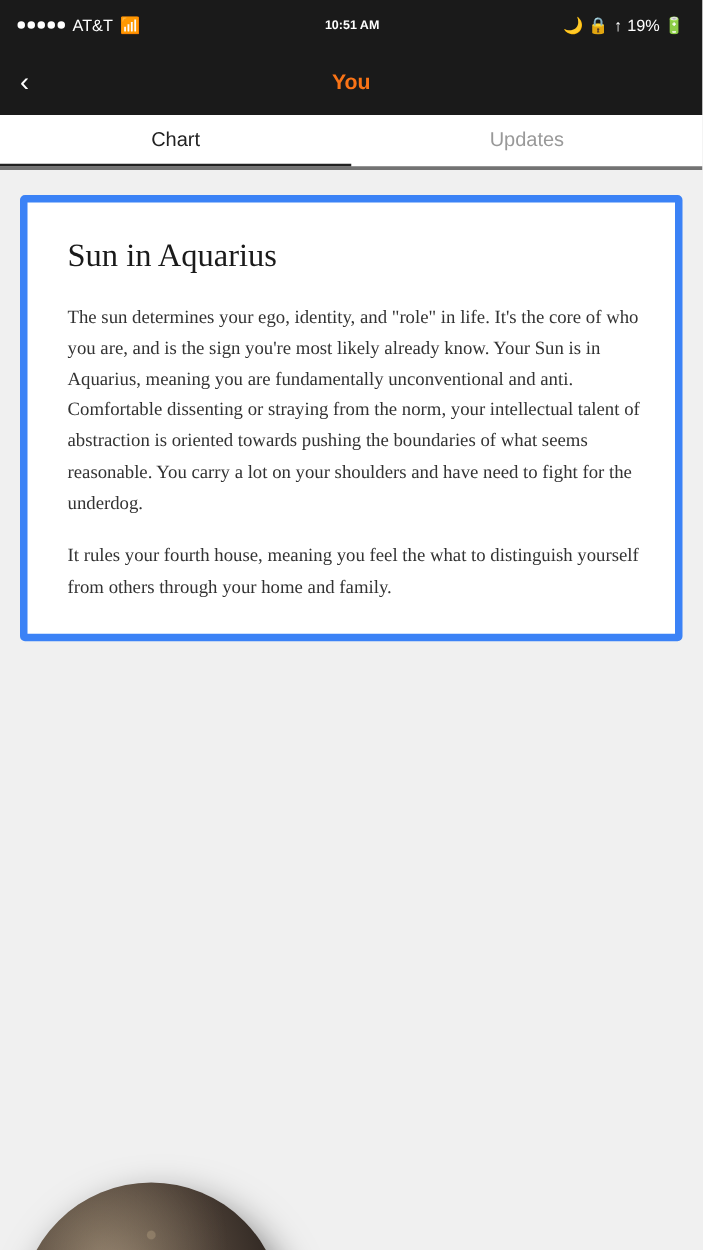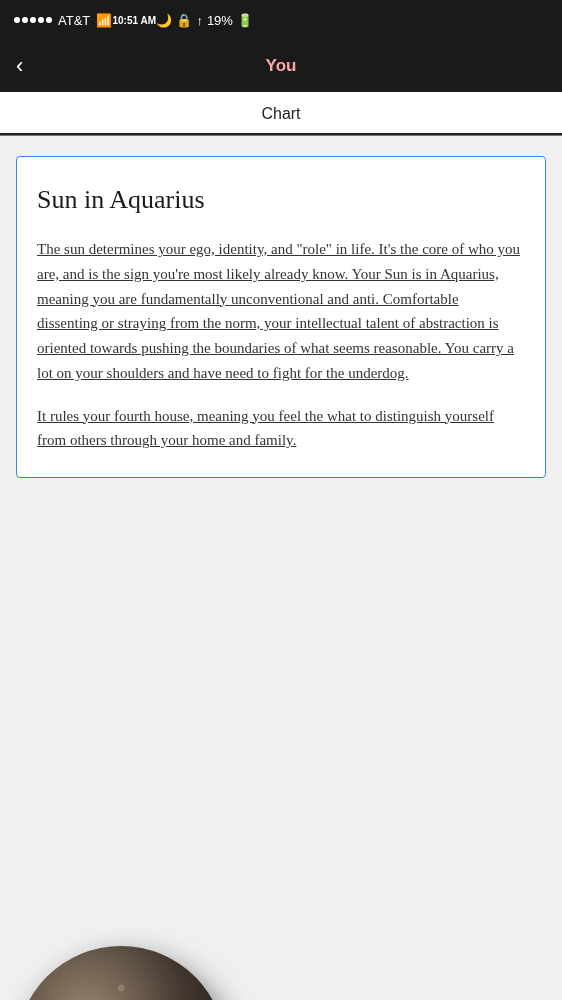--- a/index.html
+++ b/index.html
@@ -13,21 +13,21 @@
       overflow-x: hidden;
     }
 
     
     .status-bar {
       background: #1a1a1a;
       color: #fff;
       height: 40px;
       display: flex;
       align-items: center;
-      justify-content: flex-start;
+      justify-content: space-between;
       padding: 0 14px;
       font-size: 13px;
       font-weight: 500;
     }
     .status-left { display: flex; align-items: center; gap: 6px; }
     .status-center { font-weight: 600; font-size: 10px; }
     .status-right { display: flex; align-items: center; gap: 4px; font-size: 13px; }
     .signal-dots { display: flex; gap: 2px; }
     .dot { width: 6px; height: 6px; border-radius: 50%; background: #fff; opacity: 0.4; }
     .dot.active { opacity: 1; }
@@ -48,29 +48,29 @@
       font-weight: 300;
       cursor: pointer;
       width: 30px;
     }
     .nav-title {
       position: absolute;
       left: 50%;
       transform: translateX(-50%);
       font-size: 17px;
       font-weight: 600;
-      color: #fca5a5;
+      color: #f97316;
     }
 
     
     .tabs {
       background: #fff;
       display: flex;
       height: 44px;
-      border-bottom: 1px solid #737373;
+      border-bottom: 3px solid #737373;
     }
     .tab {
       flex: 1;
       display: flex;
       align-items: center;
       justify-content: center;
       font-size: 16px;
       cursor: pointer;
       color: #999;
       position: relative;
@@ -92,40 +92,39 @@
     
     .content-area {
       background: #f0f0f0;
       padding: 20px 16px;
       min-height: 800px;
     }
 
     
     .card {
       background: #fff;
-      border: 1px solid #3b82f6;
+      border: 6px solid #3b82f6;
       border-radius: 4px;
-      padding: 28px 24px 24px 20px;
+      padding: 28px 24px 24px 32px;
       margin-bottom: 0;
     }
 
     .card-title {
       font-size: 26px;
       font-weight: 300;
       color: #1a1a1a;
       margin-bottom: 22px;
       font-family: Georgia, 'Times New Roman', serif;
     }
 
     .card-body {
       font-size: 15px;
       line-height: 1.65;
       color: #333;
       font-family: Georgia, 'Times New Roman', serif;
-      text-decoration: underline;
     }
 
     .card-body p {
       margin-bottom: 18px;
     }
     .card-body p:last-child {
       margin-bottom: 0;
     }
 
     
@@ -206,20 +205,23 @@
 
 <div class="nav-bar">
   <span class="nav-back">‹</span>
   <span class="nav-title">You</span>
 </div>
 
 <div class="tabs">
   <div class="tab active">
     <span>Chart</span>
   </div>
+  <div class="tab">
+    <span>Updates</span>
+  </div>
 </div>
 
 <div class="content-area">
 
   <div class="card">
     <div class="card-title">Sun in Aquarius</div>
     <div class="card-body">
       <p>The sun determines your ego, identity, and "role" in life. It's the core of who you are, and is the sign you're most likely already know. Your Sun is in Aquarius, meaning you are fundamentally unconventional and anti. Comfortable dissenting or straying from the norm, your intellectual talent of abstraction is oriented towards pushing the boundaries of what seems reasonable. You carry a lot on your shoulders and have need to fight for the underdog.</p>
       <p>It rules your fourth house, meaning you feel the what to distinguish yourself from others through your home and family.</p>
     </div>

